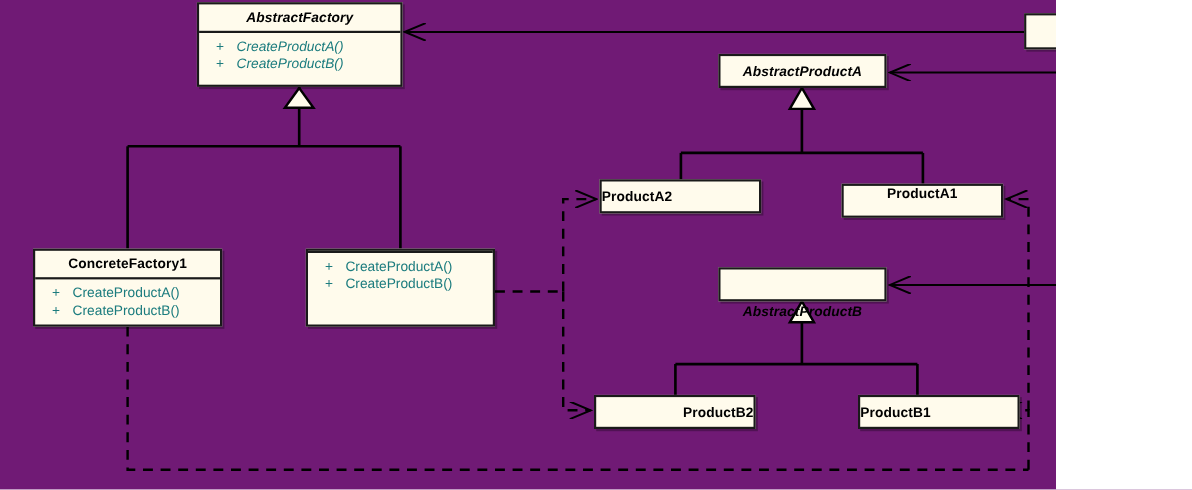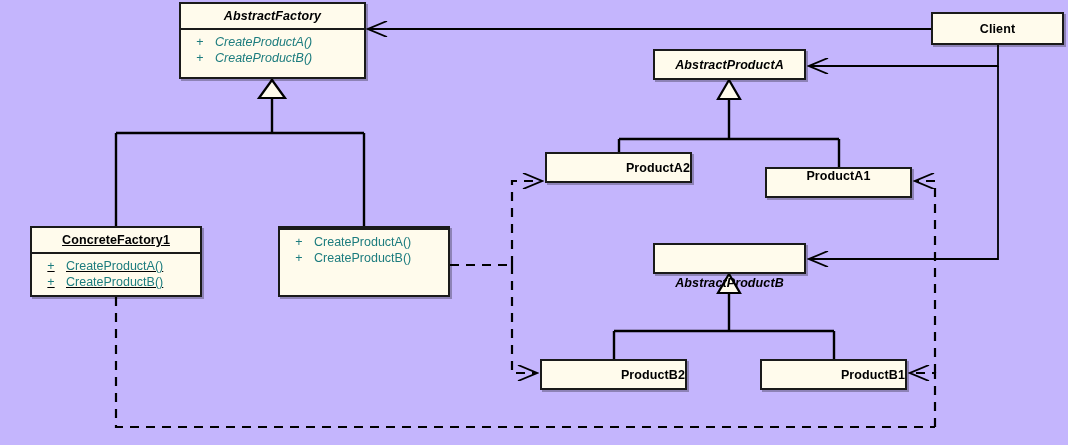--- a/index.html
+++ b/index.html
@@ -5,23 +5,23 @@
   html, body {
     margin: 0;
     padding: 0;
     background: #ffffff;
   }
   body {
     font-family: "Liberation Sans", sans-serif;
   }
   #canvas {
     position: relative;
-    width: 1068px;
+    width: 960px;
     height: 445px;
-    background: #c4b5fd;
+    background: #701a75;
     overflow: hidden;
   }
   #wires {
     position: absolute;
     left: 0;
     top: 0;
     width: 1084px;
     height: 445px;
   }
   .uml-box {
@@ -138,21 +138,21 @@
         <span class="vis">+</span>
         <span class="nm">CreateProductA()</span>
       </div>
       <div class="uml-member abstract">
         <span class="vis">+</span>
         <span class="nm">CreateProductB()</span>
       </div>
     </div>
   </div>
 
-  <div class="uml-box" style="left:30px; top:226px; width:172px; height:71px;text-decoration:underline;">
+  <div class="uml-box" style="left:30px; top:226px; width:172px; height:71px;">
     <div class="uml-title">ConcreteFactory1</div>
     <div class="uml-divider"></div>
     <div class="uml-members">
       <div class="uml-member">
         <span class="vis">+</span>
         <span class="nm">CreateProductA()</span>
       </div>
       <div class="uml-member">
         <span class="vis">+</span>
         <span class="nm">CreateProductB()</span>
@@ -175,33 +175,33 @@
   </div>
 
   <div class="uml-box" style="left:931px; top:12px; width:133px; height:33px; display:flex; align-items:center; justify-content:center;">
     <div class="uml-title" style="padding:0;">Client</div>
   </div>
 
   <div class="uml-box" style="left:653px; top:49px; width:153px; height:31px; display:flex; align-items:center; justify-content:center;">
     <div class="uml-title abstract" style="padding:0;">AbstractProductA</div>
   </div>
 
-  <div class="uml-box" style="left:545px; top:152px; width:147px; height:31px; display:flex; align-items:center; justify-content:flex-end;">
+  <div class="uml-box" style="left:545px; top:163px; width:147px; height:31px; display:flex; align-items:center; justify-content:flex-start;">
     <div class="uml-title" style="padding:0;">ProductA2</div>
   </div>
 
   <div class="uml-box" style="left:765px; top:167px; width:147px; height:31px; display:flex; align-items:flex-start; justify-content:center;">
     <div class="uml-title" style="padding:0;">ProductA1</div>
   </div>
 
   <div class="uml-box" style="left:653px; top:243px; width:153px; height:31px; display:flex; align-items:center; justify-content:center;">
     <div class="uml-title abstract" style="padding:0;margin-top:48px;">AbstractProductB</div>
   </div>
 
   <div class="uml-box" style="left:540px; top:359px; width:147px; height:31px; display:flex; align-items:center; justify-content:flex-end;">
     <div class="uml-title" style="padding:0;">ProductB2</div>
   </div>
 
-  <div class="uml-box" style="left:760px; top:359px; width:147px; height:31px; display:flex; align-items:center; justify-content:flex-end;">
+  <div class="uml-box" style="left:780px; top:359px; width:147px; height:31px; display:flex; align-items:center; justify-content:flex-start;">
     <div class="uml-title" style="padding:0;">ProductB1</div>
   </div>
 
 </div>
 
 </body></html>

